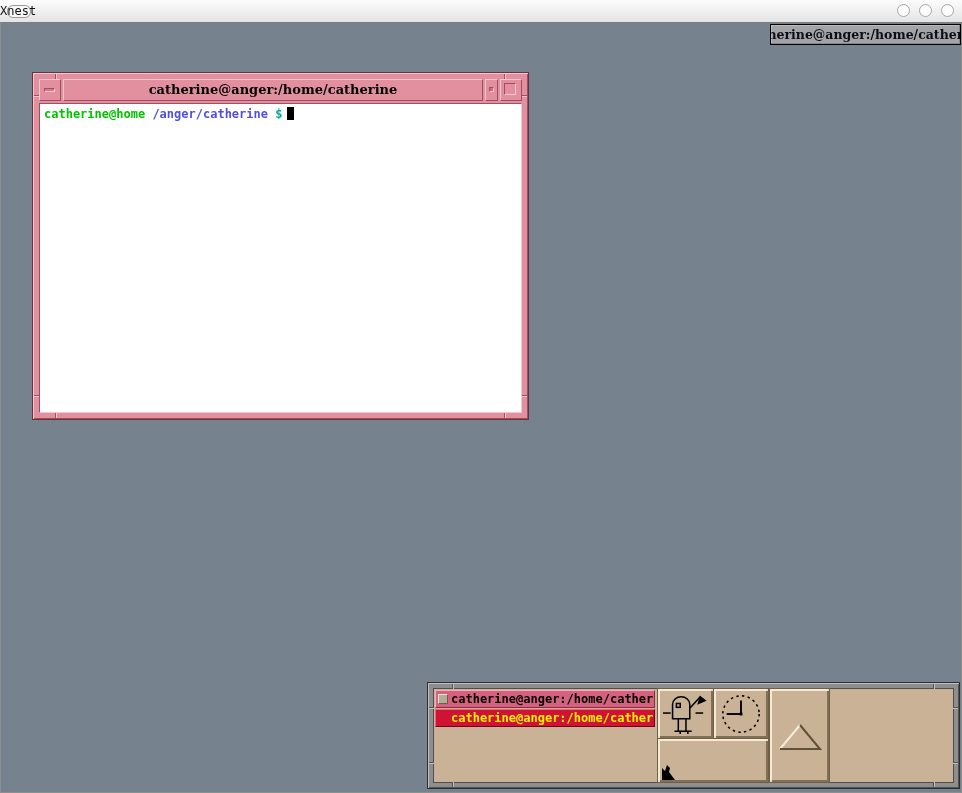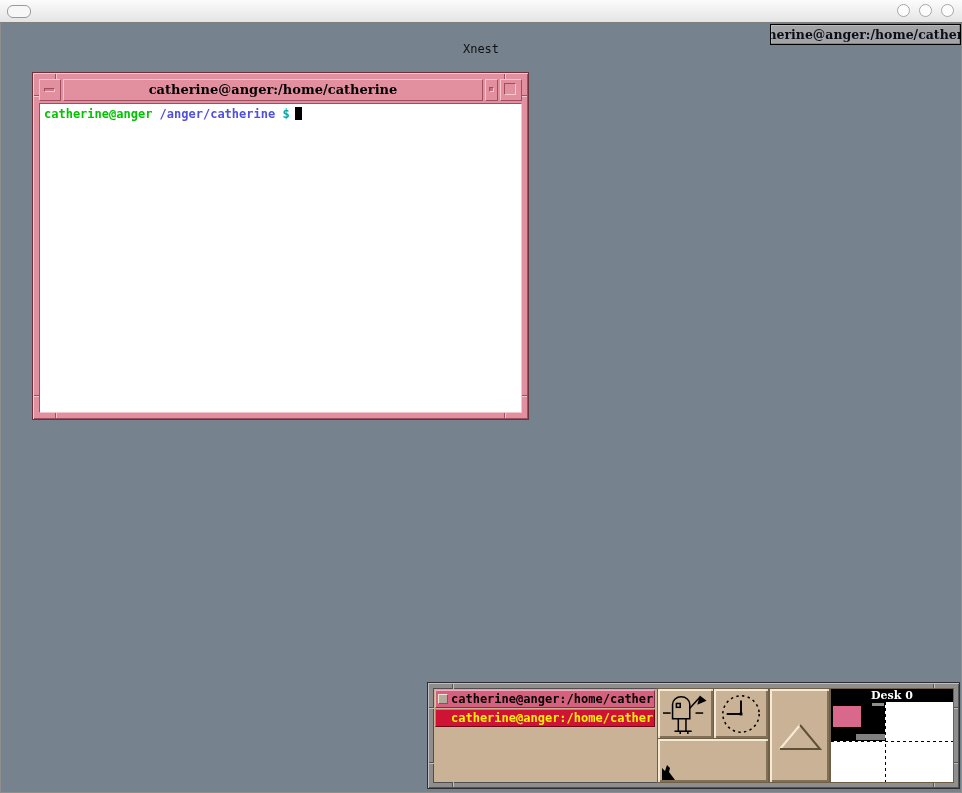--- a/index.html
+++ b/index.html
@@ -4,22 +4,22 @@
 <style>
   html,body{margin:0;padding:0;background:#555;}
   .screen{position:relative;width:962px;height:793px;background:#76828E;overflow:hidden;
           font-family:"Liberation Sans",sans-serif;box-shadow:inset 0 0 0 1px #8E8E8E;}
 
   
   .host-titlebar{position:absolute;left:0;top:0;right:0;height:22px;
     background:linear-gradient(#FCFCFC,#E4E4E4);border-bottom:1px solid #7E7E7E;}
   .host-pill{position:absolute;left:7px;top:5px;width:22px;height:11px;border:1px solid #9A9A9A;
     border-radius:6px;background:#F7F7F7;}
-  .host-title{position:absolute;left:0;right:0;top:4px;text-align:center;
-    font:12px "DejaVu Sans Mono",monospace;color:#111;margin-top:38px;}
+  .host-title{position:absolute;left:0;right:0;top:4px;text-align:left;
+    font:12px "DejaVu Sans Mono",monospace;color:#111;}
   .host-circles{position:absolute;right:8px;top:4px;display:flex;gap:9px;}
   .host-circle{width:13px;height:13px;box-sizing:border-box;border:1.5px solid #A6A6A6;
     border-radius:50%;background:#FCFCFC;}
 
   
   .tooltip{position:absolute;left:770px;top:24px;width:191px;height:21px;box-sizing:border-box;
     background:#A2A4A8;border:1px solid #000;color:#0E0E16;
     font:bold 12.5px "DejaVu Serif",serif;display:flex;align-items:center;justify-content:center;
     box-shadow:inset -1px -1px 0 #84868A,inset 1px 1px 0 #B9BBBF;white-space:nowrap;overflow:hidden;}
 
@@ -128,21 +128,21 @@
       <div class="tb-piece tb-title">catherine@anger:/home/catherine</div>
       <div class="tb-piece tb-dot">
         <div class="dot"></div>
       </div>
       <div class="tb-piece tb-max">
         <div class="sq"></div>
       </div>
     </div>
 
     <div class="xterm-client">
-      <div class="prompt"><span class="p-user">catherine@anger</span><span class="p-path"> /anger/catherine</span><span class="p-dollar"> $</span><span class="cursor"></span></div>
+      <div class="prompt"><span class="p-user">catherine@home</span><span class="p-path"> /anger/catherine</span><span class="p-dollar"> $</span><span class="cursor"></span></div>
     </div>
   </div>
 
   <div class="panel">
     <div class="np h" style="left:24px;top:1px"></div>
     <div class="np h" style="right:24px;top:1px"></div>
     <div class="np h" style="left:24px;bottom:1px"></div>
     <div class="np h" style="right:24px;bottom:1px"></div>
     <div class="np v" style="left:1px;top:24px"></div>
     <div class="np v" style="right:1px;top:24px"></div>
@@ -196,26 +196,17 @@
         </div>
       </div>
 
       <div class="tile tri-sec">
         <svg width="48" height="34" viewBox="0 0 48 34">
           <path d="M4,30 L24,6" stroke="#F6ECD8" stroke-width="2" fill="none"></path>
           <path d="M24,6 L44,30 L4,30" stroke="#5F5038" stroke-width="2" fill="none"></path>
         </svg>
       </div>
 
-      <div class="pager">
-        <div class="desk-label">Desk 0</div>
-        <div class="page-black"></div>
-        <div class="pager-win"></div>
-        <div class="pager-tip"></div>
-        <div class="pager-bar"></div>
-        <div class="pager-vline"></div>
-        <div class="pager-hline"></div>
-      </div>
 
     </div>
   </div>
 
 </div>
 
 </body></html>

